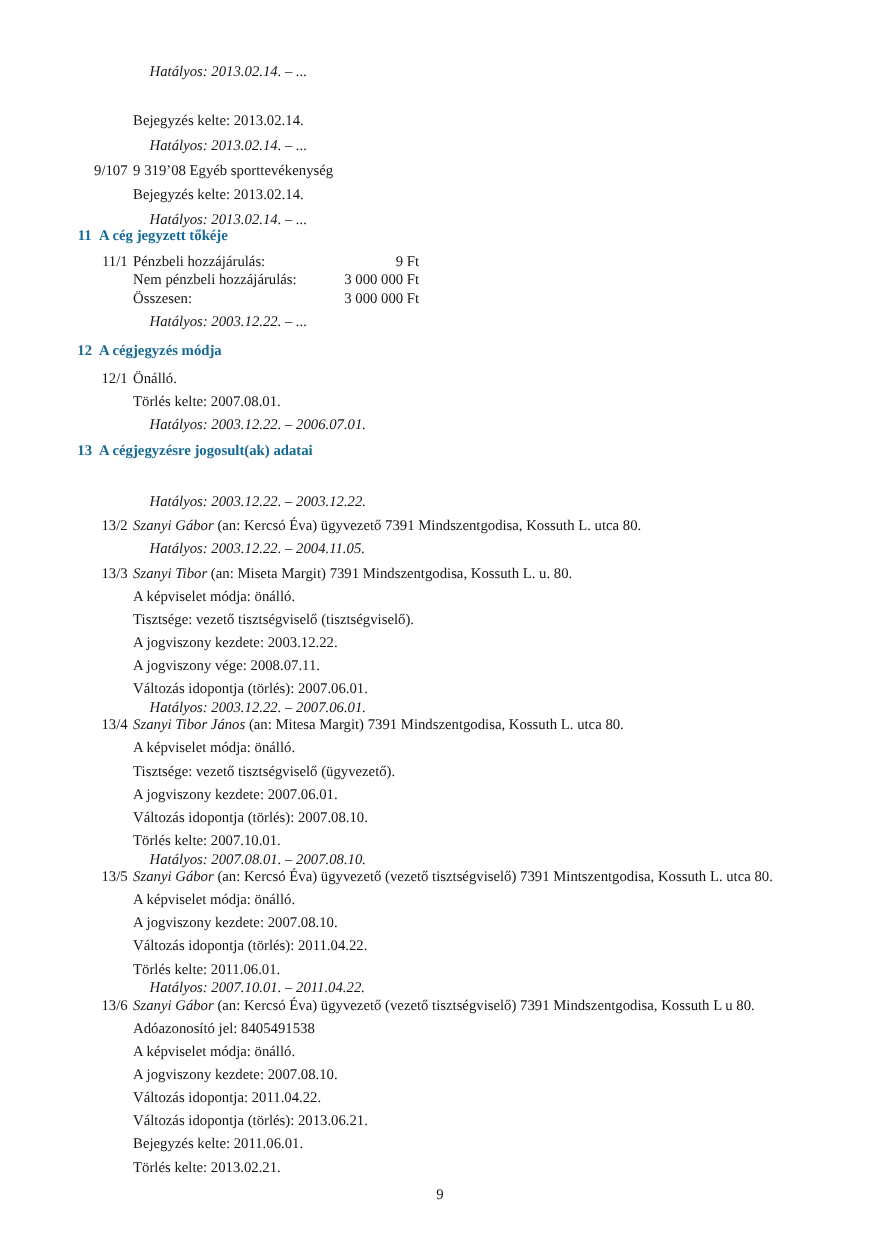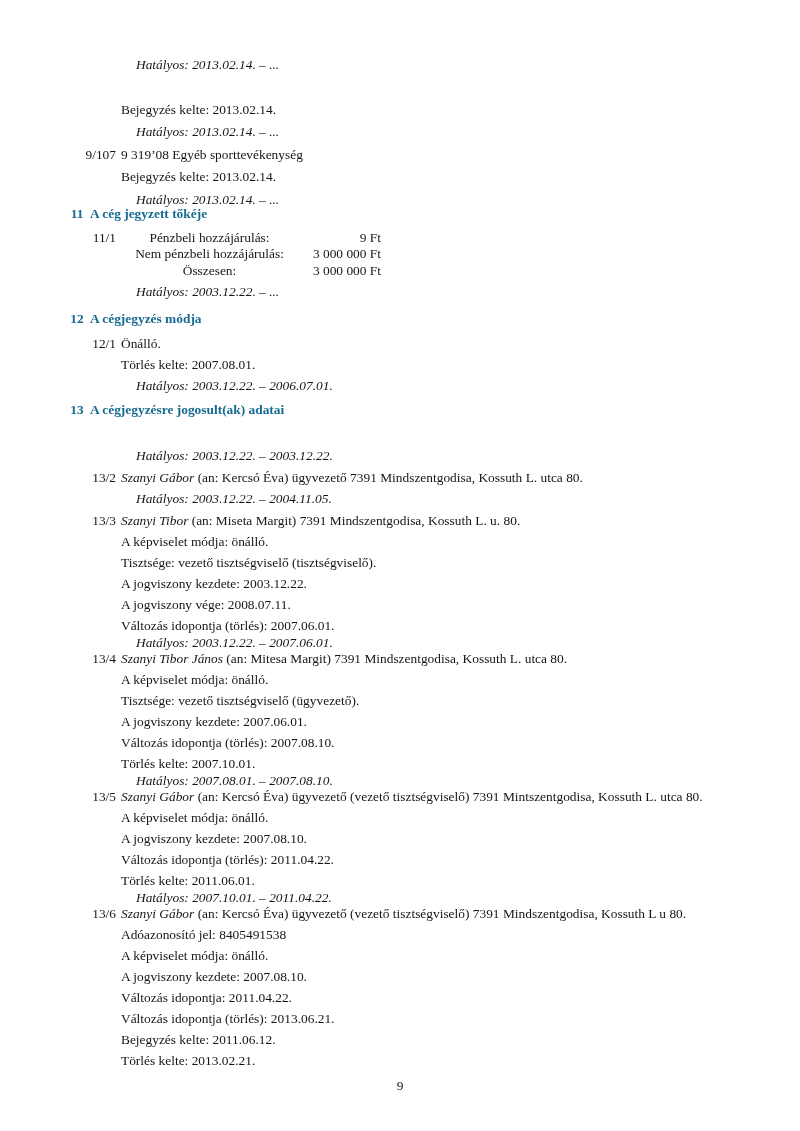--- a/index.html
+++ b/index.html
@@ -11,21 +11,21 @@
     font-size:13.4px;
     color:#151515;
     overflow:hidden;
   }
   .ln{position:absolute;left:121px;line-height:16px;white-space:nowrap;}
   .num{position:absolute;left:-61px;width:56px;text-align:right;}
   .hat{left:136px;font-style:italic;}
   .hd{left:90px;color:#176A92;font-weight:bold;}
   .hnum{position:absolute;left:-22px;width:18px;text-align:center;}
   .nm{font-style:italic;}
-  .cl{display:inline-block;width:177px;text-align:center;}
+  .cl{display:inline-block;width:177px;text-align:left;}
   .cv{display:inline-block;width:83px;text-align:right;}
   .pgnum{position:absolute;top:1078px;left:0;width:800px;text-align:center;line-height:16px;}
 </style>
 </head>
 <body>
 
 <div class="page">
 
   <div class="ln hat" style="top:57px">Hatályos: 2013.02.14. – ...</div>
 
@@ -114,18 +114,18 @@
 
   <div class="ln" style="top:906px">
     <span class="num">13/6</span>
     <span class="nm">Szanyi Gábor</span><span> (an: Kercsó Éva) ügyvezető (vezető tisztségviselő) 7391 Mindszentgodisa, Kossuth L u 80.</span>
   </div>
   <div class="ln" style="top:927px">Adóazonosító jel: 8405491538</div>
   <div class="ln" style="top:948px">A képviselet módja: önálló.</div>
   <div class="ln" style="top:969px">A jogviszony kezdete: 2007.08.10.</div>
   <div class="ln" style="top:990px">Változás idopontja: 2011.04.22.</div>
   <div class="ln" style="top:1011px">Változás idopontja (törlés): 2013.06.21.</div>
-  <div class="ln" style="top:1032px">Bejegyzés kelte: 2011.06.12.</div>
+  <div class="ln" style="top:1032px">Bejegyzés kelte: 2011.06.01.</div>
   <div class="ln" style="top:1053px">Törlés kelte: 2013.02.21.</div>
 
   <div class="pgnum">9</div>
 
 </div>
 
 </body></html>

